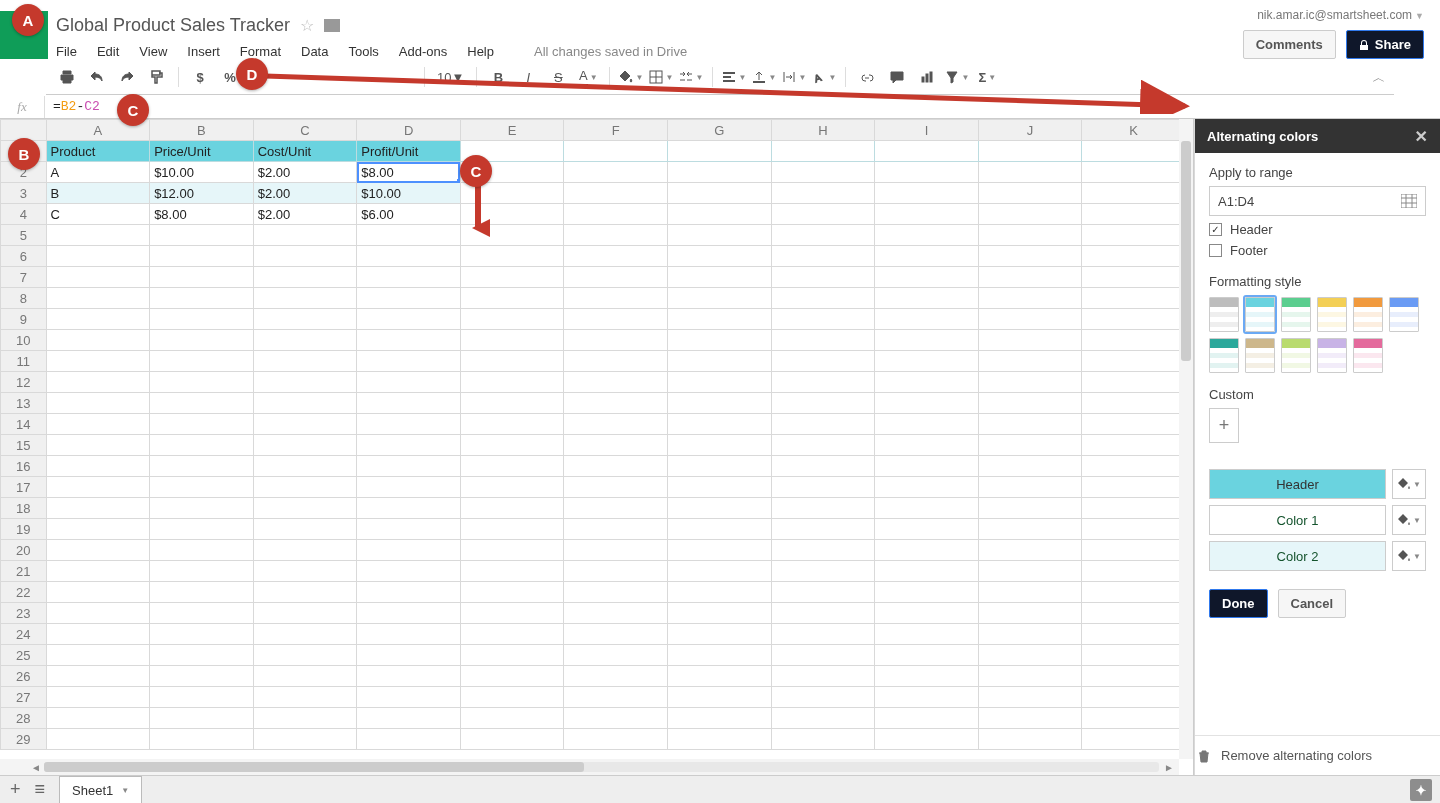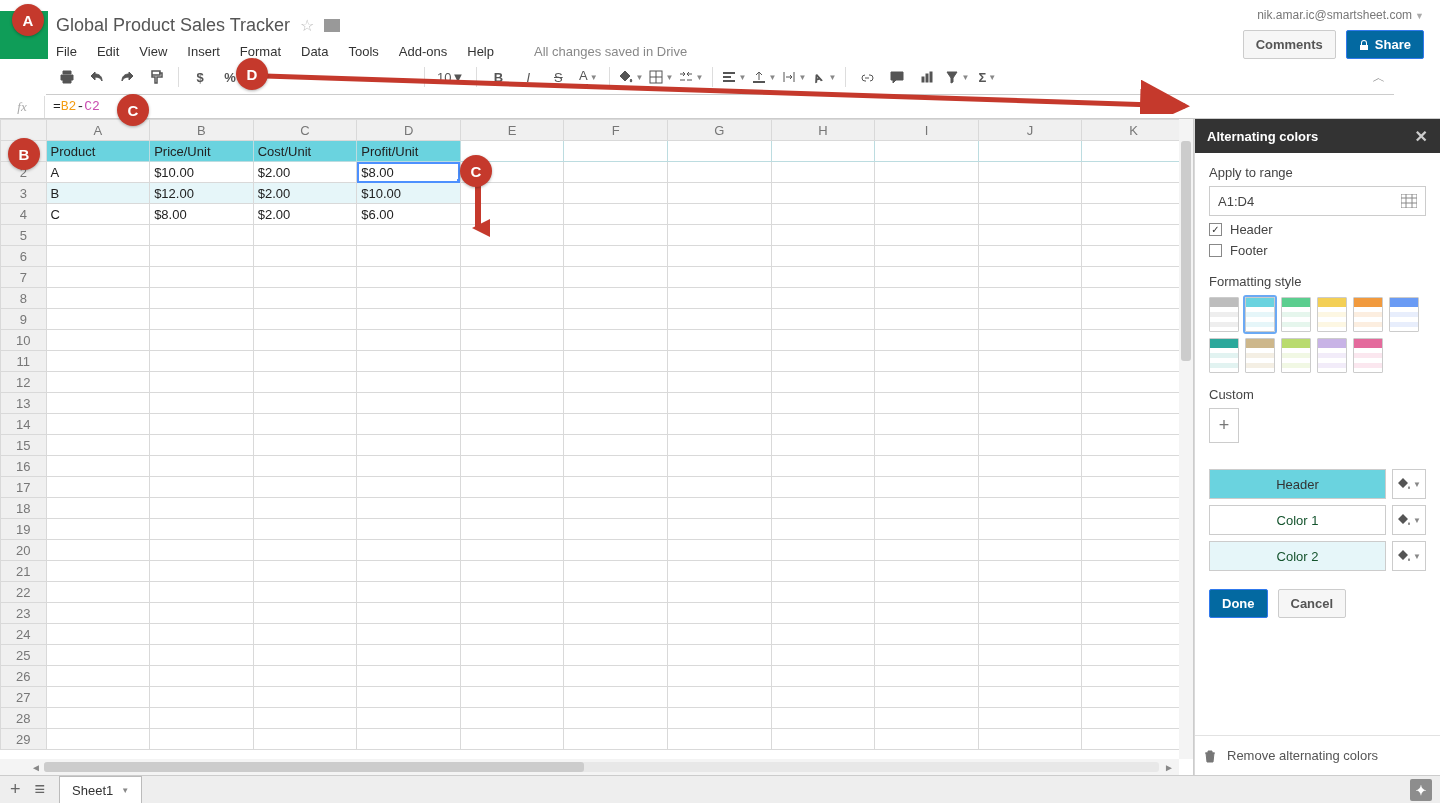--- a/index.html
+++ b/index.html
@@ -13,21 +13,21 @@
   .star{color:#bbb;font-size:16px}
   .folder{width:16px;height:13px;background:#999}
   .menubar{display:flex;gap:20px;margin-top:8px;font-size:13px;color:#333}
   .menubar span{cursor:default}
   .save-status{color:#888;margin-left:20px}
   .acct-area{display:flex;flex-direction:column;align-items:flex-end;padding:6px 16px 0 0;gap:8px}
   .acct-email{font-size:12px;color:#777}
   .acct-email .tri{font-size:9px;color:#aaa;margin-left:3px}
   .acct-btns{display:flex;gap:10px}
   .btn{border:1px solid #ccc;background:#f6f6f6;border-radius:2px;padding:6px 12px;font-size:13px;font-weight:bold;color:#555;display:inline-flex;align-items:center;gap:6px}
-  .btn.blue{background:#0369a1;border-color:#3079ed;color:#fff}
+  .btn.blue{background:#0f172a;border-color:#3079ed;color:#fff}
   .lock{width:10px;height:10px;display:inline-block}
   .lock svg{display:block}
   
   .toolbar{height:35px;border-bottom:1px solid #ccc;display:flex;align-items:center;padding:0 8px;gap:4px;position:relative;margin:0 46px}
   .tb{width:26px;height:26px;display:flex;align-items:center;justify-content:center;color:#555;border-radius:2px}
   .tb svg{stroke:#555;fill:#555}
   .sep{width:1px;height:20px;background:#ddd;margin:0 4px}
   .tb-text{font-size:13px;color:#555;padding:0 4px}
   .tb .drop{font-size:8px;color:#888;margin-left:2px}
   .tb-collapse{position:absolute;right:0;top:0;width:30px;height:35px;display:flex;align-items:center;justify-content:center;color:#888}
@@ -74,21 +74,21 @@
   .swatch{width:30px;height:35px;border:1px solid #ccc;border-radius:1px;overflow:hidden;display:flex;flex-direction:column}
   .swatch.sel{outline:2px solid #6aa9f4;outline-offset:0}
   .sw-top{height:9px}
   .sw-bar{height:5px}
   .add-sw{width:30px;height:35px;border:1px solid #ccc;display:flex;align-items:center;justify-content:center;color:#777;font-size:18px}
   .color-row{display:flex;gap:6px;margin:6px 0}
   .color-box{flex:1;height:30px;border:1px solid #ccc;display:flex;align-items:center;justify-content:center;font-size:13px;color:#14532d}
   .bucket-btn{width:34px;height:30px;border:1px solid #ccc;display:flex;align-items:center;justify-content:center}
   .bucket-btn svg{display:block}
   .sp-buttons{display:flex;gap:10px;margin-top:18px}
-  .sp-footer{border-top:1px solid #e2e2e2;padding:12px 8px;display:flex;align-items:center;gap:10px;color:#555;font-size:13px}
+  .sp-footer{border-top:1px solid #e2e2e2;padding:12px 2px;display:flex;align-items:center;gap:10px;color:#555;font-size:13px}
   .trash{width:14px;height:14px}
   
   .tabs-bar{height:28px;background:#eee;border-top:1px solid #ccc;display:flex;align-items:center;padding:0 10px;gap:14px;position:relative}
   .tab-btn{color:#666;font-size:18px}
   .sheet-tab{background:#fff;border:1px solid #bbb;border-bottom:none;height:28px;padding:12px 12px;display:flex;align-items:center;gap:8px;font-size:13px;color:#333;position:relative;top:0px}
   .sheet-tab .tri{font-size:8px;color:#888}
   .explore{position:absolute;right:8px;bottom:2px;width:22px;height:22px;background:#8d8d8d;border-radius:2px;display:flex;align-items:center;justify-content:center;color:#fff;font-weight:bold}
   
   .marker{position:absolute;width:32px;height:32px;border-radius:50%;background:#c5392c;color:#fff;font-weight:bold;display:flex;align-items:center;justify-content:center;font-size:15px;z-index:50;box-shadow:0 1px 3px rgba(0,0,0,.3)}
   .arrow-c{position:absolute;z-index:49}

